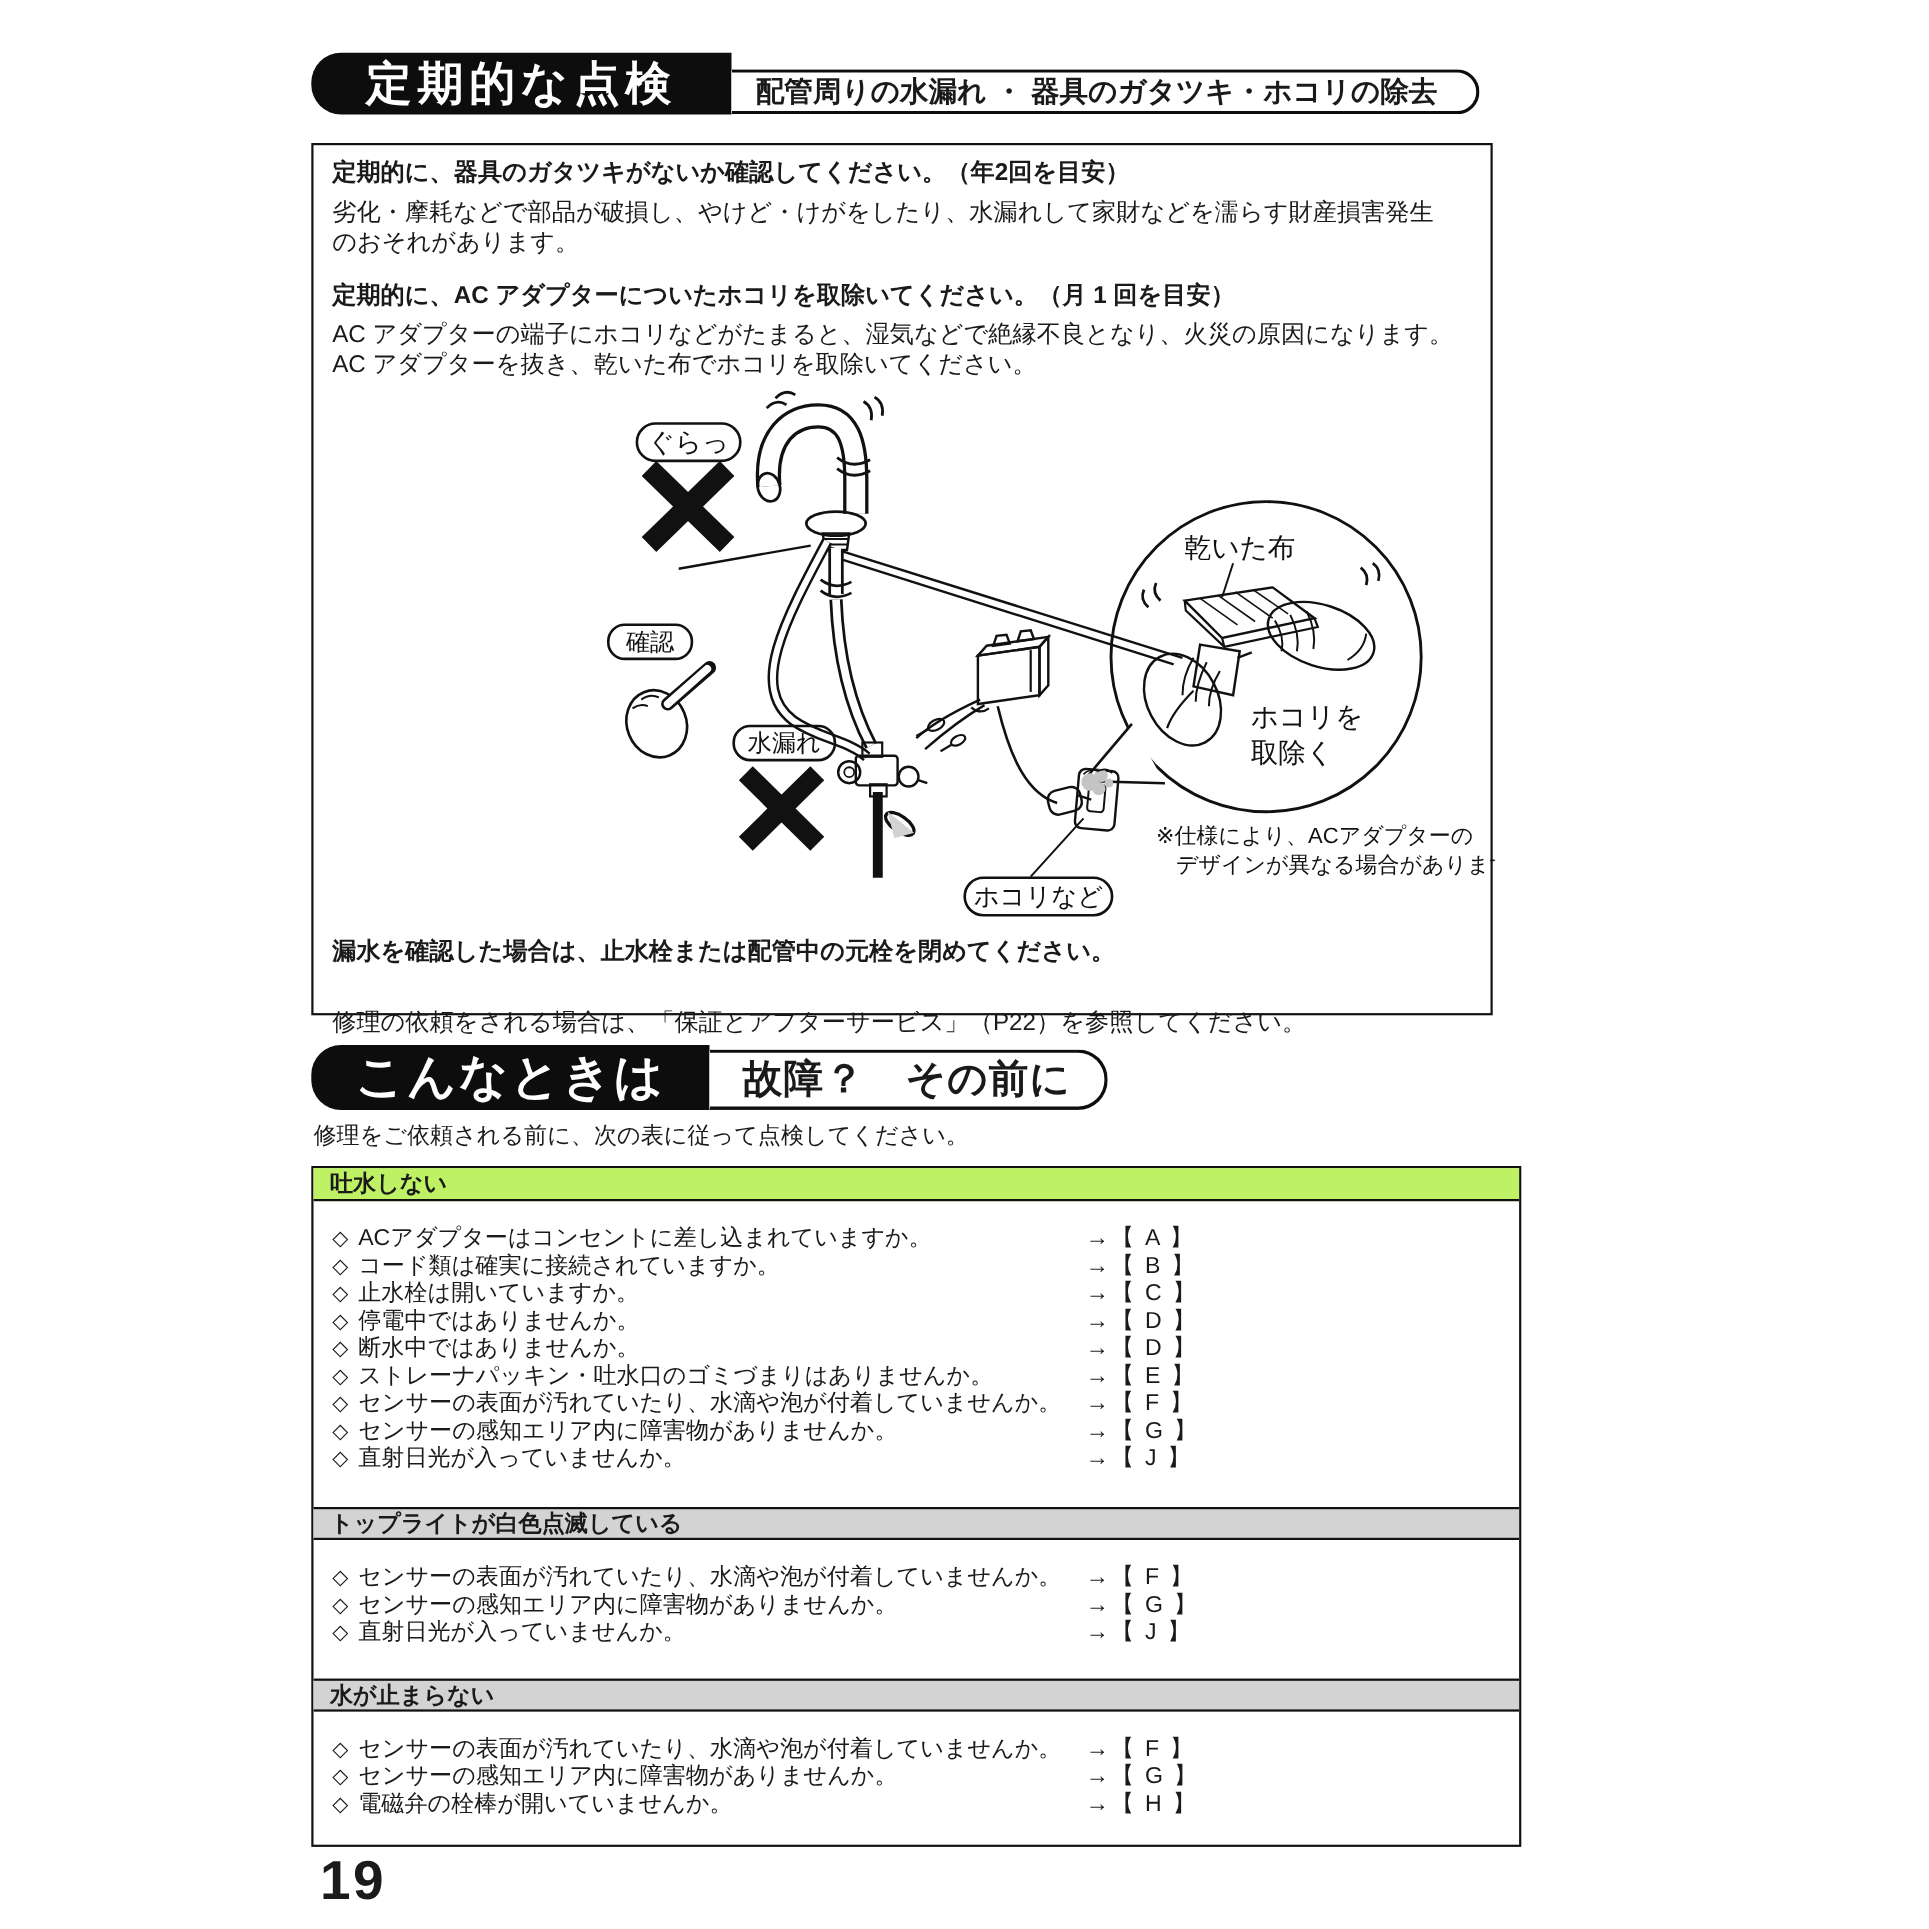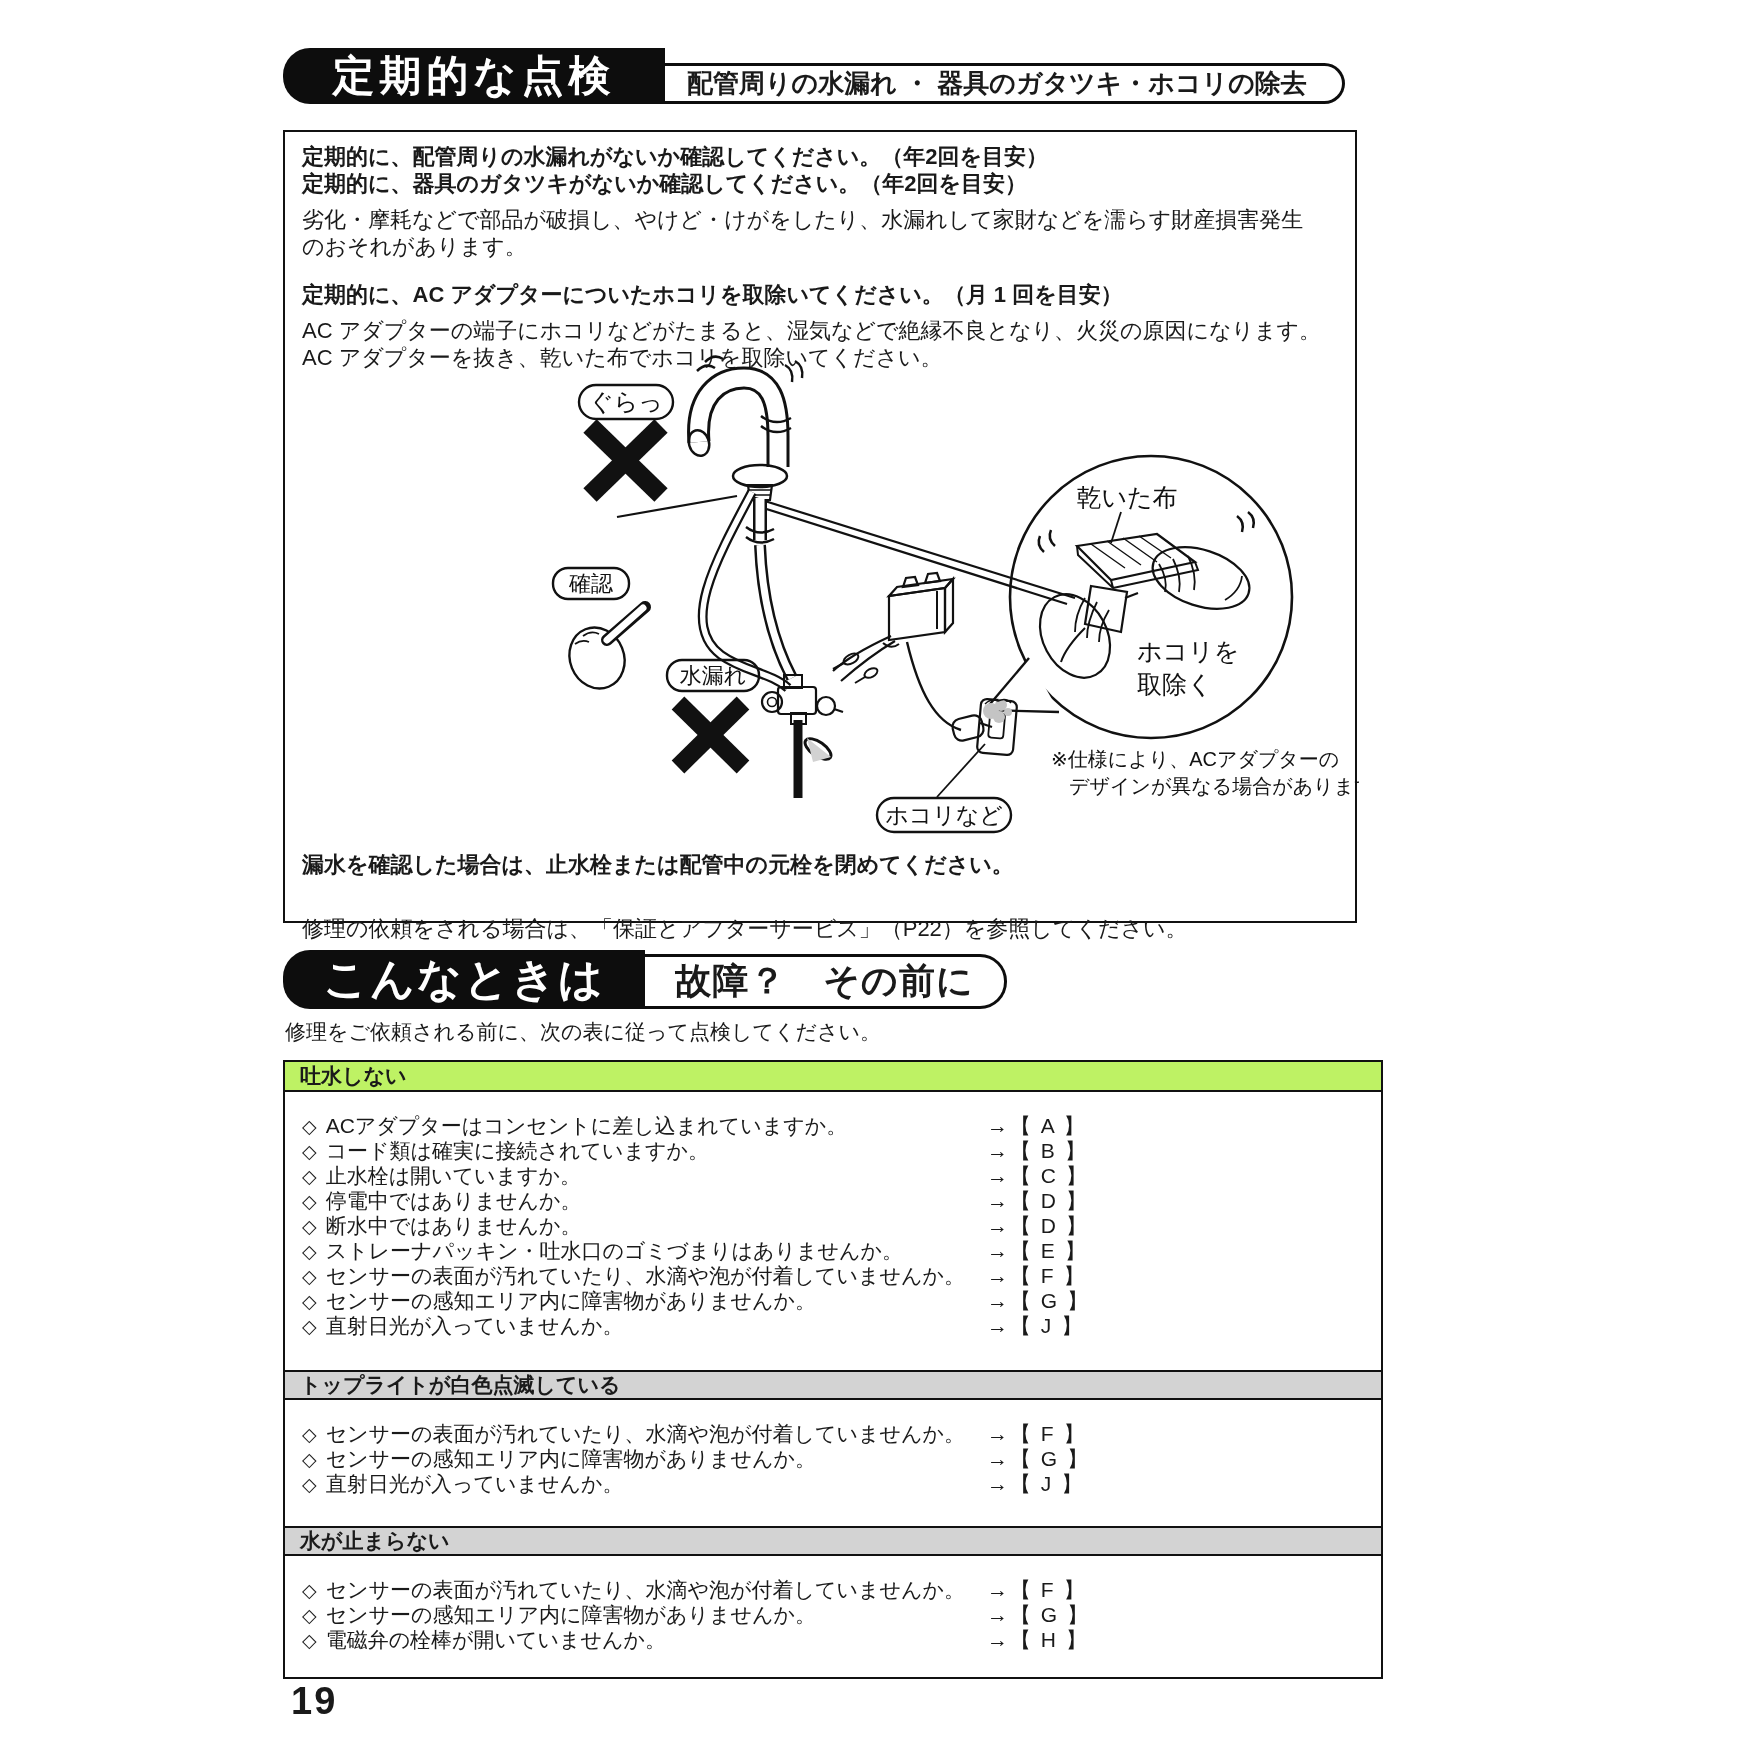--- a/index.html
+++ b/index.html
@@ -43,40 +43,39 @@
           font-size:21px;font-weight:bold;}
   .t-head:first-child{border-top:none;}
   .t-body{position:relative;box-sizing:border-box;padding:21px 0 0 17px;}
   .t-body.b0{height:278px;}
   .t-body.b1{height:126px;}
   .t-body.b2{height:121px;}
   .t-row{position:relative;height:25px;line-height:25px;font-size:21px;white-space:nowrap;}
   .dia{margin-right:9px;font-size:19px;}
   .ref{position:absolute;left:685px;top:0;letter-spacing:2px;}
 
-  #pagenum{position:absolute;left:291px;top:1680px;font-size:38px;font-weight:bold;letter-spacing:2px;}
+  #pagenum{position:absolute;left:291px;top:1680px;font-size:50px;font-weight:bold;letter-spacing:2px;}
 
   
   svg text{font-family:"Liberation Sans","DejaVu Sans",sans-serif;fill:#111;}
   .ln{stroke:#111;fill:none;}
 </style>
 </head>
 <body>
 
 <div class="page">
 
   <div class="hdr" id="hdr1">
     <div class="hdr-pill">定期的な点検</div>
     <div class="hdr-sub">配管周りの水漏れ ・ 器具のガタツキ・ホコリの除去</div>
   </div>
 
   <div id="box1">
     <div id="paras">
         <div class="para bold">
-          <div class="pline">定期的に、配管周りの水漏れがないか確認してください。（年2回を目安）</div>
           <div class="pline">定期的に、器具のガタツキがないか確認してください。（年2回を目安）</div>
         </div>
         <div class="para">
           <div class="pline">劣化・摩耗などで部品が破損し、やけど・けがをしたり、水漏れして家財などを濡らす財産損害発生</div>
           <div class="pline">のおそれがあります。</div>
         </div>
         <div class="para bold">
           <div class="pline">定期的に、AC アダプターについたホコリを取除いてください。（月 1 回を目安）</div>
         </div>
         <div class="para">

